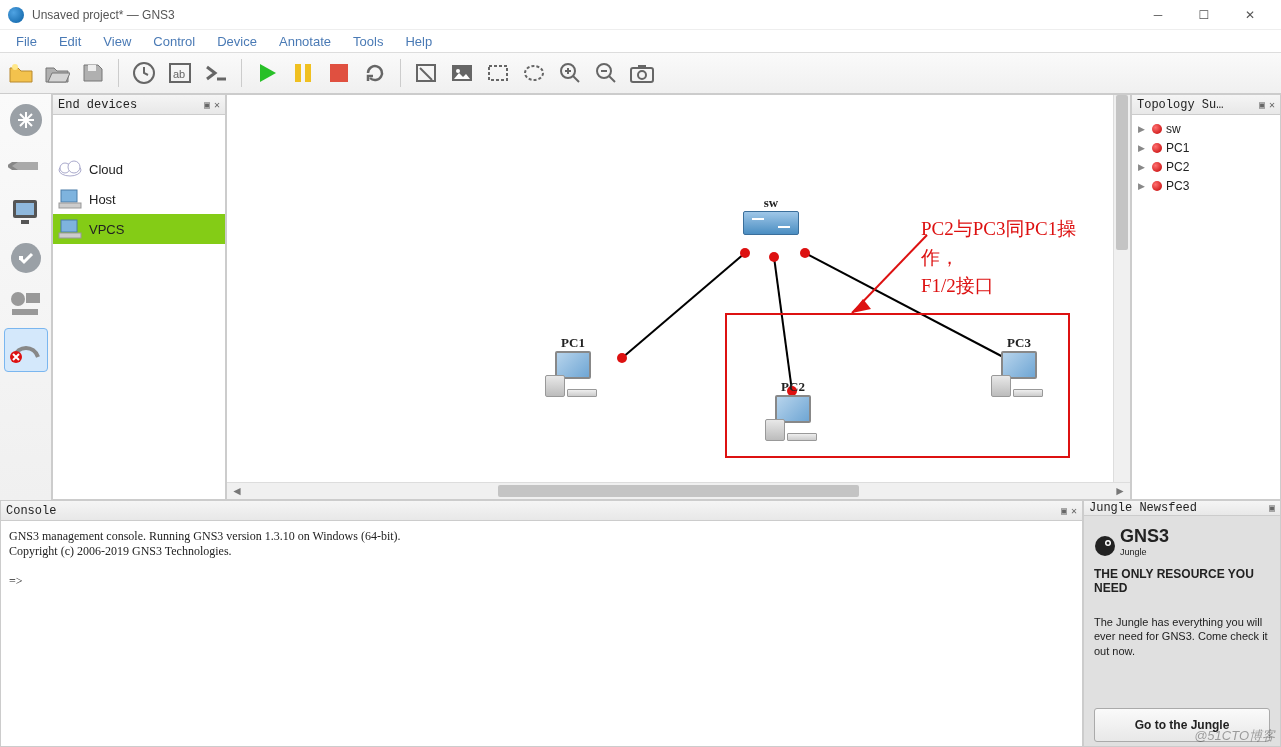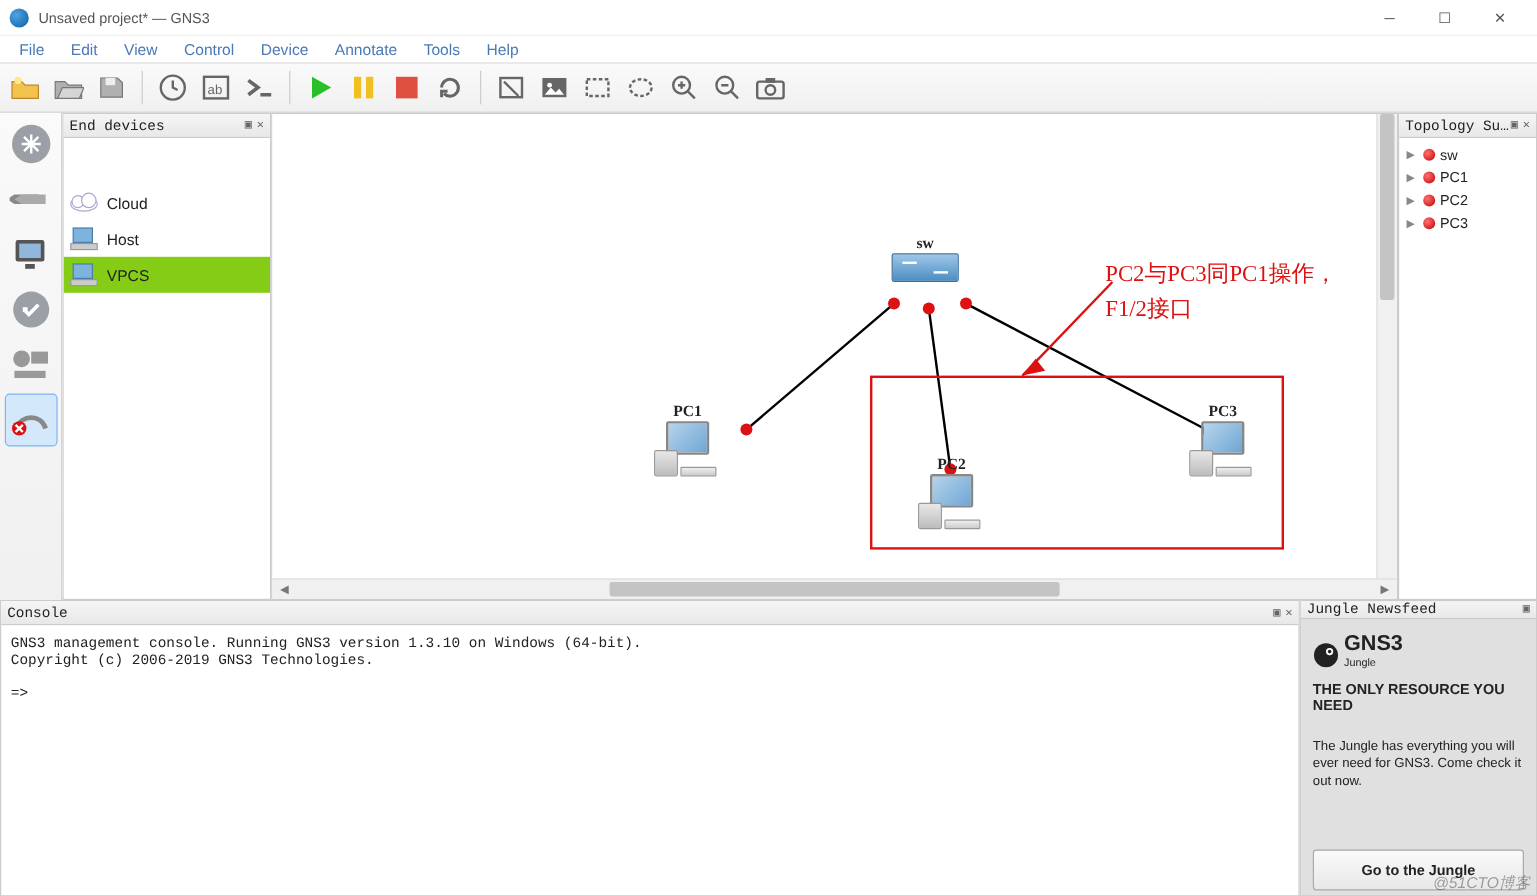--- a/index.html
+++ b/index.html
@@ -25,28 +25,28 @@
   .devlist { flex: 1; overflow: auto; }
   .devitem { display: flex; align-items: center; height: 30px; padding: 0 4px; gap: 6px; font-family: Arial; font-size: 13px; }
   .devitem.sel { background: #84cc16; }
   .devicon { width: 26px; height: 22px; display: flex; align-items: center; justify-content: center; }
   .workspace { flex: 1; display: flex; flex-direction: column; border: 1px solid #ccc; background: #fff; position: relative; }
   .canvas { flex: 1; position: relative; background: #fff; overflow: hidden; }
   .hscroll { height: 17px; background: #f0f0f0; border-top: 1px solid #ddd; position: relative; }
   .hscroll .thumb { position: absolute; left: 30%; width: 40%; top: 2px; bottom: 2px; background: #c4c4c4; border-radius: 2px; }
   .vscroll { width: 17px; background: #f0f0f0; border-left: 1px solid #ddd; position: relative; }
   .vscroll .thumb { position: absolute; top: 0; height: 40%; left: 2px; right: 2px; background: #c4c4c4; border-radius: 2px; }
-  .rightside { width: 116px; display: flex; flex-direction: column; }
+  .rightside { width: 150px; display: flex; flex-direction: column; }
   .topolist { padding: 4px 6px; font-size: 12px; }
   .toporow { display: flex; align-items: center; height: 19px; gap: 4px; }
   .toporow .chevron { color: #888; font-size: 9px; width: 10px; }
   .dotred { width: 10px; height: 10px; border-radius: 50%; background: radial-gradient(circle at 35% 35%, #ff7070, #c00000); }
   .lower { display: flex; height: 247px; }
   .console { flex: 1; }
-  .consolebody { flex: 1; padding: 8px 8px; font-family: Liberation Mono, monospace; font-size: 12px; white-space: pre; }
+  .consolebody { flex: 1; padding: 8px 8px; font-family: Liberation Serif, serif; font-size: 12px; white-space: pre; }
   .newsfeed { width: 198px; background: #e0e0e0; }
   .newsbody { padding: 10px; font-size: 11px; color: #222; }
   .newslogo { font-weight: bold; font-size: 18px; margin-bottom: 10px; display: flex; align-items: flex-end; gap: 4px; }
   .newsheadline { font-weight: bold; font-size: 12px; margin-bottom: 20px; }
   .newsbtn { margin-top: 50px; height: 34px; background: linear-gradient(#fafafa,#e8e8e8); border: 1px solid #aaa; border-radius: 3px; display: flex; align-items: center; justify-content: center; font-weight: bold; font-size: 12px; }
   
   .node { position: absolute; text-align: center; font-family: "Times New Roman", serif; font-weight: bold; font-size: 13px; }
   .pcicon { width: 56px; height: 46px; position: relative; }
   .monitor { position: absolute; top: 0; left: 10px; width: 36px; height: 28px; background: linear-gradient(135deg,#b7d4ec,#6fa6d4); border: 2px solid #888; border-radius: 2px; }
   .tower { position: absolute; bottom: 0; left: 0; width: 20px; height: 22px; background: linear-gradient(#e8e8e8,#bcbcbc); border: 1px solid #999; border-radius: 2px; }

